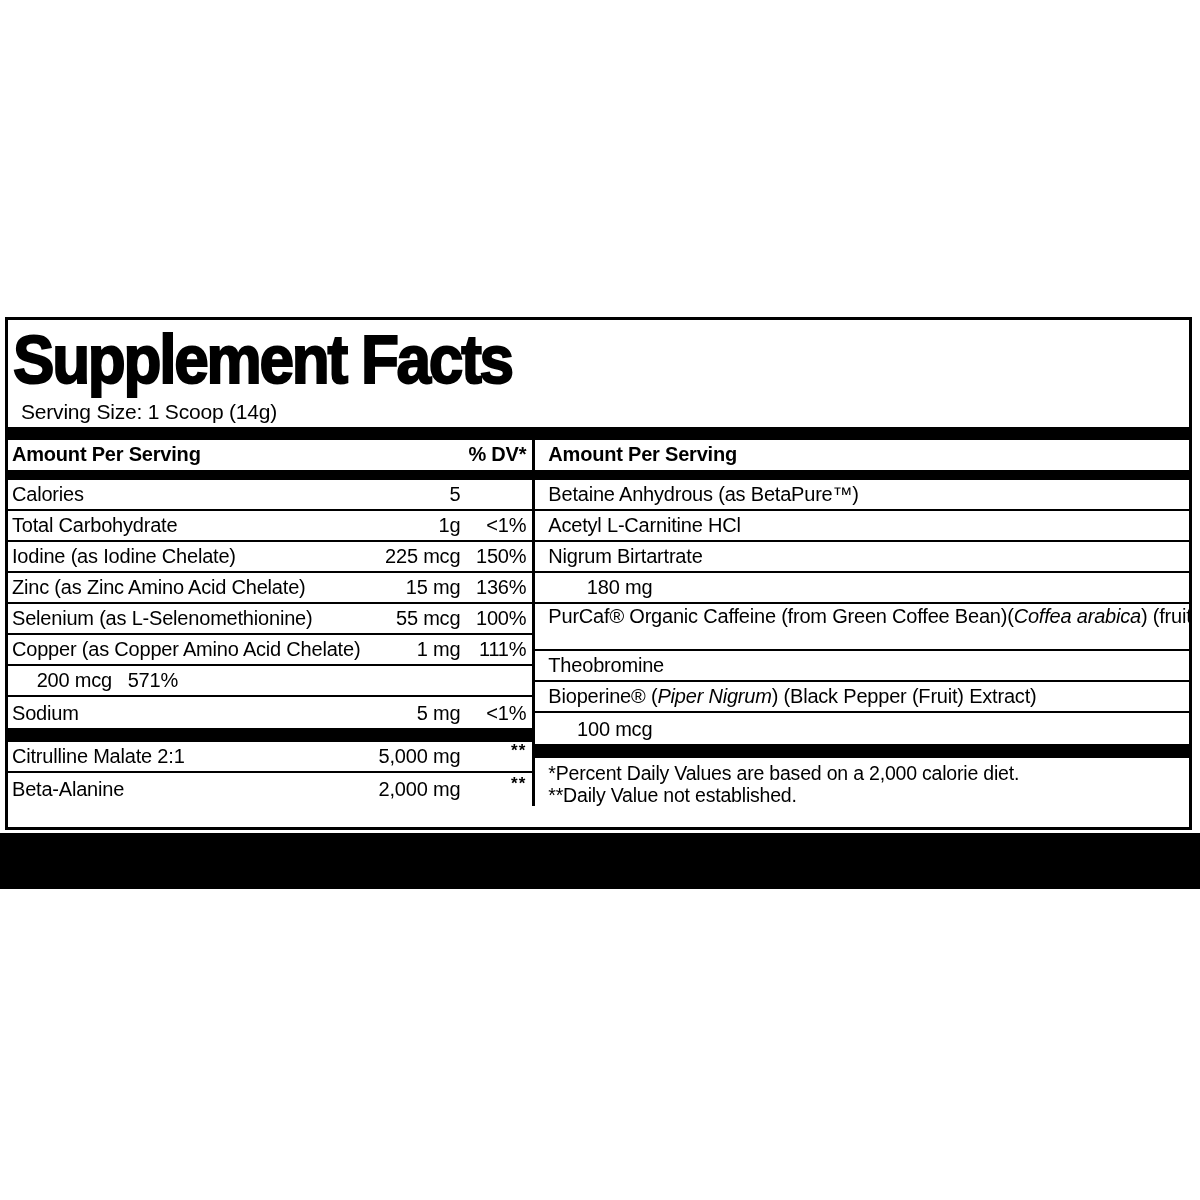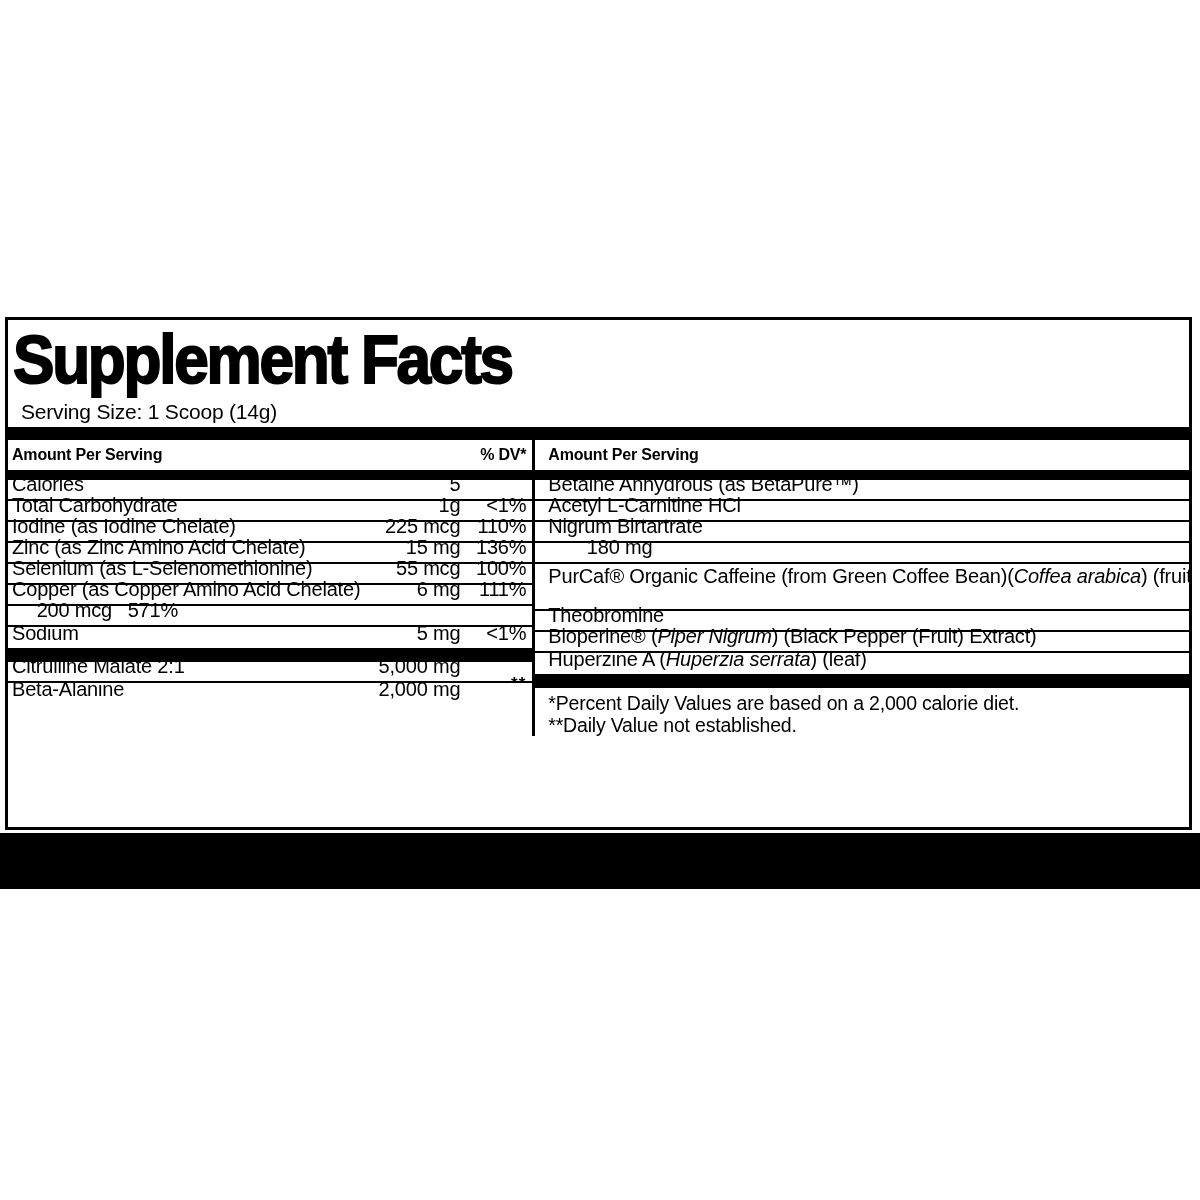--- a/index.html
+++ b/index.html
@@ -19,29 +19,29 @@
   }
   .serving{font-size:21px;line-height:21.5px;margin-left:13px;letter-spacing:-0.2px;}
   .serving.first{margin-top:9px;}
   .topbar{height:13px;background:#000;margin-top:4px;}
   .columns{display:flex;align-items:stretch;}
   .col{display:flex;flex-direction:column;box-sizing:border-box;}
   .col.cl{width:588px;}
   .vdivider{width:3px;background:#000;flex:0 0 3px;}
   .col.cr{flex:1;}
   .colhead{
-    display:flex;align-items:center;height:30px;font-size:16px;font-weight:bold;
+    display:flex;align-items:center;height:30px;font-size:20px;font-weight:bold;
     letter-spacing:-0.2px;box-sizing:border-box;
   }
   .cl .colhead{padding:0 6px 0 4px;}
   .cr .colhead{padding:0 6px 0 13px;}
   .colhead .sp{flex:1;}
   .headbar{height:10px;background:#000;}
   .row{
-    display:flex;align-items:flex-end;height:21px;box-sizing:border-box;
+    display:flex;align-items:flex-end;height:31px;box-sizing:border-box;
     border-bottom:2px solid #000;font-size:20px;letter-spacing:-0.2px;
     padding-bottom:3px;
   }
   .cl .row{padding-left:4px;padding-right:6px;}
   .cr .row{padding-left:13px;padding-right:6px;}
   .row.nb{border-bottom:none;}
   .row.tall{height:47px;align-items:flex-start;padding-top:2px;padding-bottom:0;}
   .row .nm{flex:1 1 auto;min-width:0;}
   .nmfit{display:inline-block;white-space:nowrap;transform-origin:left bottom;}
   .row.tall .nm{display:flex;line-height:21px;}
@@ -80,35 +80,35 @@
               <div class="dv"></div>
             </div>
             <div class="row">
               <div class="nm"><span class="nmfit"><span>Total Carbohydrate</span></span></div>
               <div class="amt">1g</div>
               <div class="dv">&lt;1%</div>
             </div>
             <div class="row">
               <div class="nm"><span class="nmfit"><span>Iodine (as Iodine Chelate)</span></span></div>
               <div class="amt">225 mcg</div>
-              <div class="dv">110%</div>
+              <div class="dv">150%</div>
             </div>
             <div class="row">
               <div class="nm"><span class="nmfit"><span>Zinc (as Zinc Amino Acid Chelate)</span></span></div>
               <div class="amt">15 mg</div>
               <div class="dv">136%</div>
             </div>
             <div class="row">
               <div class="nm"><span class="nmfit"><span>Selenium (as L-Selenomethionine)</span></span></div>
               <div class="amt">55 mcg</div>
               <div class="dv">100%</div>
             </div>
             <div class="row">
               <div class="nm"><span class="nmfit"><span>Copper (as Copper Amino Acid Chelate)</span></span></div>
-              <div class="amt">6 mg</div>
+              <div class="amt">1 mg</div>
               <div class="dv">111%</div>
             </div>
             <div class="row">
               <div class="amt">200 mcg</div>
               <div class="dv">571%</div>
             </div>
             <div class="row nb">
               <div class="nm"><span class="nmfit"><span>Sodium</span></span></div>
               <div class="amt">5 mg</div>
               <div class="dv">&lt;1%</div>
@@ -159,21 +159,20 @@
             </div>
             <div class="row">
               <div class="nm"><span class="nmfit"><span>Theobromine</span></span></div>
               <div class="amt">50 mg</div>
             </div>
             <div class="row">
               <div class="nm"><span class="nmfit"><span>Bioperine® (</span><i>Piper Nigrum</i><span>) (Black Pepper (Fruit) Extract)</span></span></div>
               <div class="amt">5 mg</div>
             </div>
             <div class="row nb">
-              <div class="nm"><span class="nmfit"><span>Huperzine A (</span><i>Huperzia serrata</i><span>) (leaf)</span></span></div>
               <div class="amt">100 mcg</div>
             </div>
             <div class="secbar"></div>
             <div class="footnotes">
               <div class="fn">*Percent Daily Values are based on a 2,000 calorie diet.</div>
               <div class="fn">**Daily Value not established.</div>
             </div>
           </div>
       </div>
     </div>

